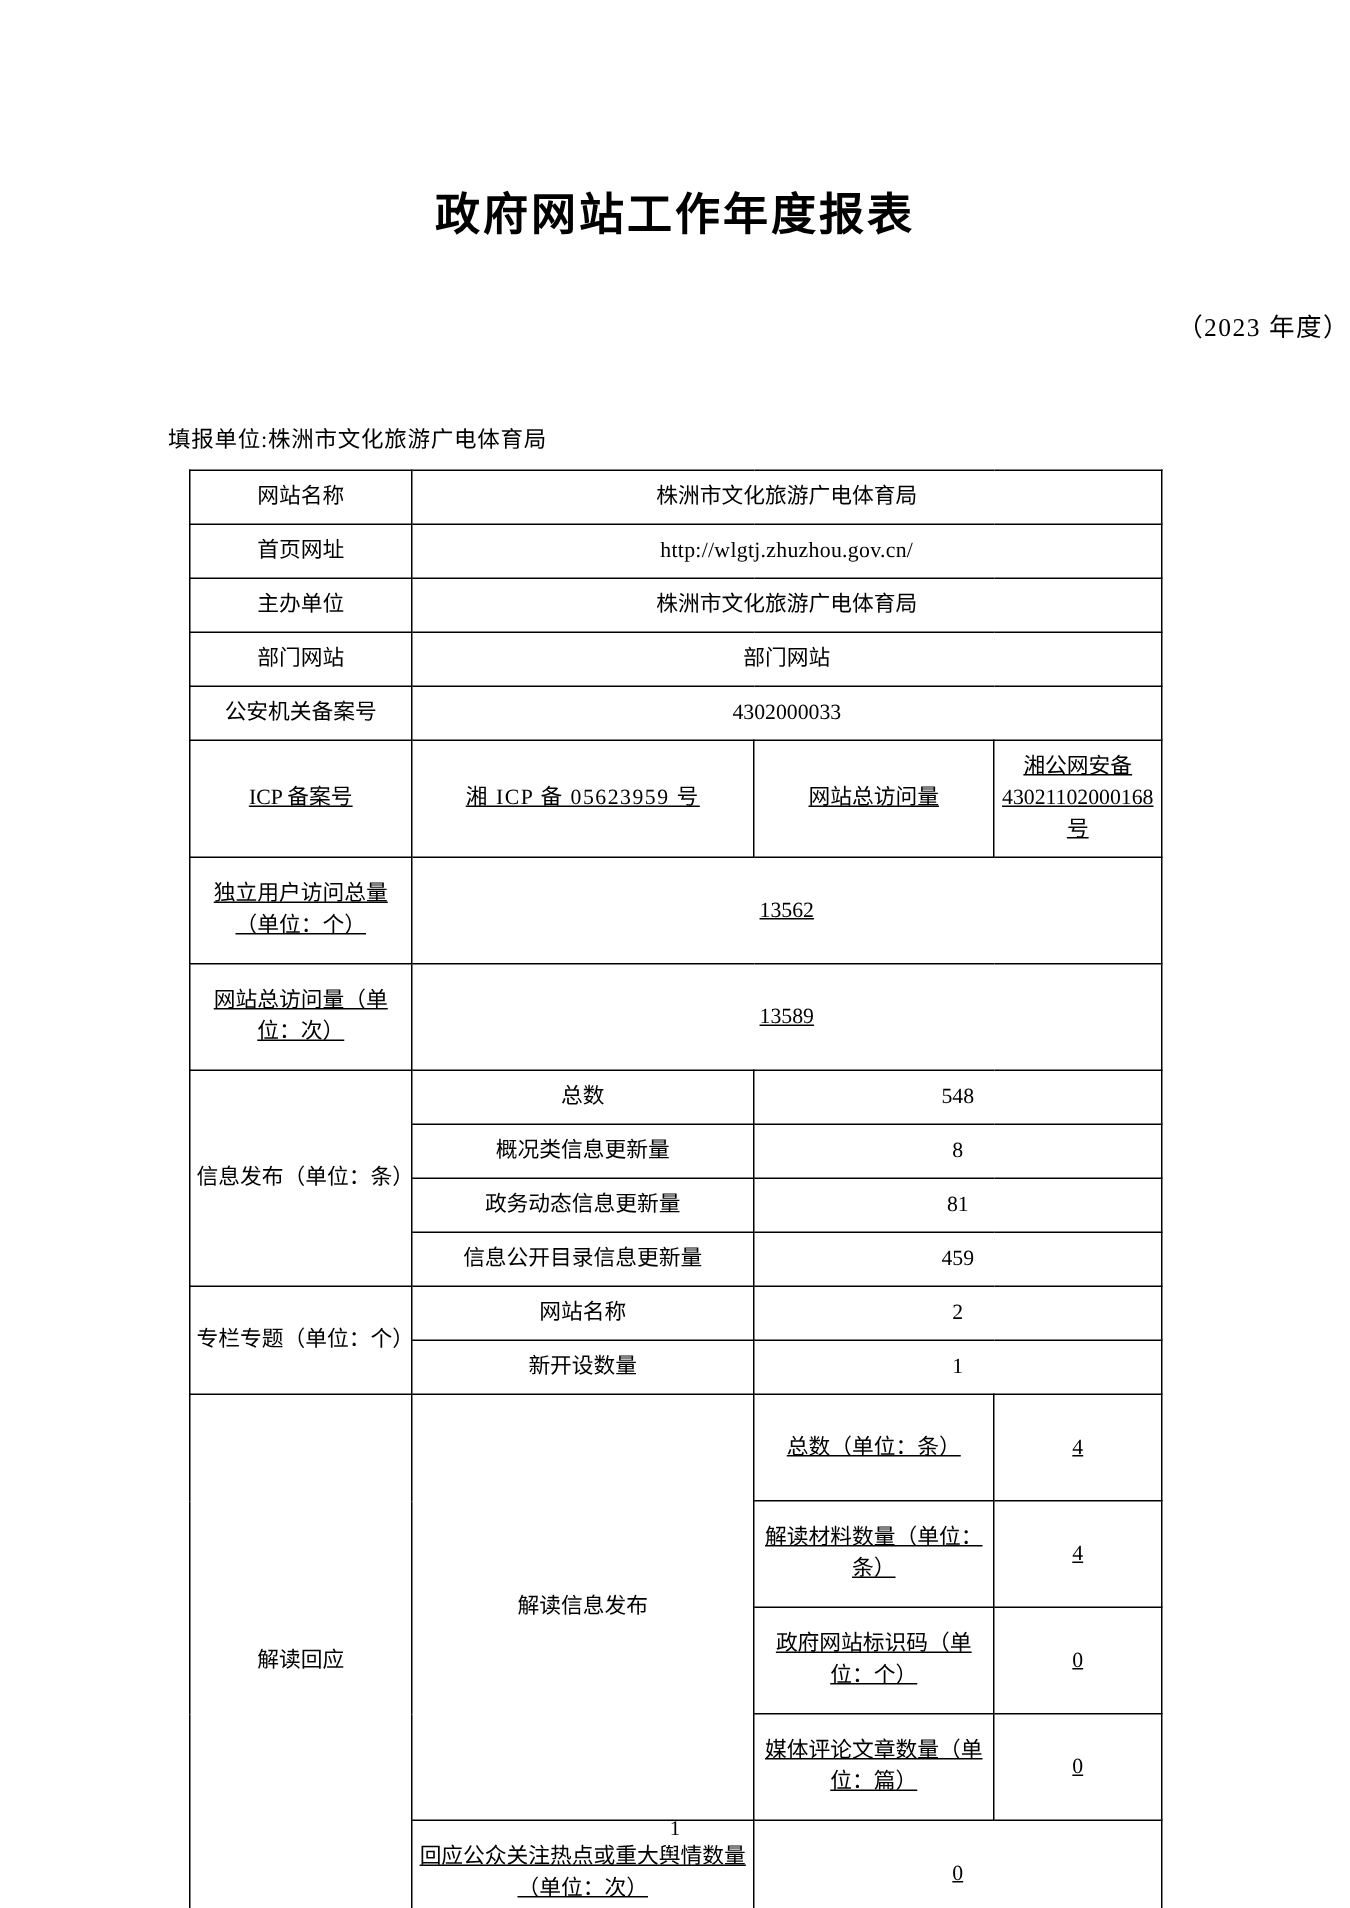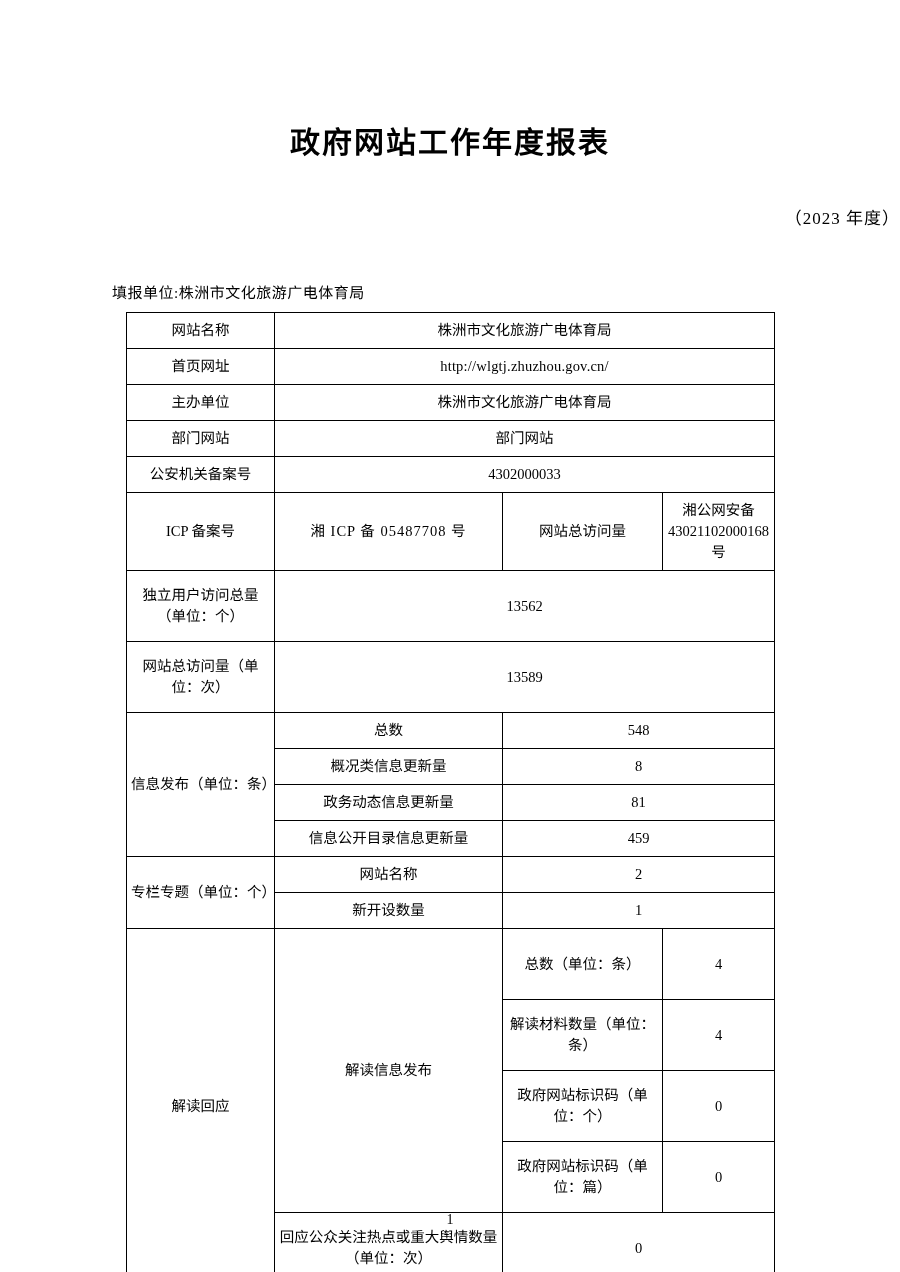--- a/index.html
+++ b/index.html
@@ -60,21 +60,21 @@
     vertical-align: middle;
     padding: 7px 4px;
     line-height: 1.45;
     word-break: break-word;
   }
   td.mono {
     font-family: Liberation Serif, serif;
     font-size: 14px;
     letter-spacing: 0.2px;
   }
-  td.tall { height: 56px; }
+  td.tall { height: 56px; text-decoration: underline; }
   td.spaced { letter-spacing: 1px; }
   .pagenum {
     position: absolute;
     bottom: 44px;
     left: 0;
     width: 900px;
     text-align: center;
     font-size: 14px;
   }
   .w1 { width: 148px; }
@@ -114,21 +114,21 @@
       <tr>
         <td>部门网站</td>
         <td colspan="3">部门网站</td>
       </tr>
       <tr>
         <td>公安机关备案号</td>
         <td colspan="3">4302000033</td>
       </tr>
       <tr>
         <td class="tall">ICP 备案号</td>
-        <td class="tall spaced">湘 ICP 备 05487708 号</td>
+        <td class="tall spaced">湘 ICP 备 05623959 号</td>
         <td class="tall">网站总访问量</td>
         <td class="tall">湘公网安备 43021102000168 号</td>
       </tr>
       <tr>
         <td class="tall">独立用户访问总量（单位：个）</td>
         <td colspan="3" class="tall">13562</td>
       </tr>
       <tr>
         <td class="tall">网站总访问量（单位：次）</td>
         <td colspan="3" class="tall">13589</td>
@@ -170,21 +170,21 @@
       </tr>
       <tr>
         <td class="tall">解读材料数量（单位：条）</td>
         <td class="tall">4</td>
       </tr>
       <tr>
         <td class="tall">政府网站标识码（单位：个）</td>
         <td class="tall">0</td>
       </tr>
       <tr>
-        <td class="tall">政府网站标识码（单位：篇）</td>
+        <td class="tall">媒体评论文章数量（单位：篇）</td>
         <td class="tall">0</td>
       </tr>
       <tr>
         <td class="tall">回应公众关注热点或重大舆情数量（单位：次）</td>
         <td colspan="2" class="tall">0</td>
       </tr>
 
     </tbody>
   </table>
 

